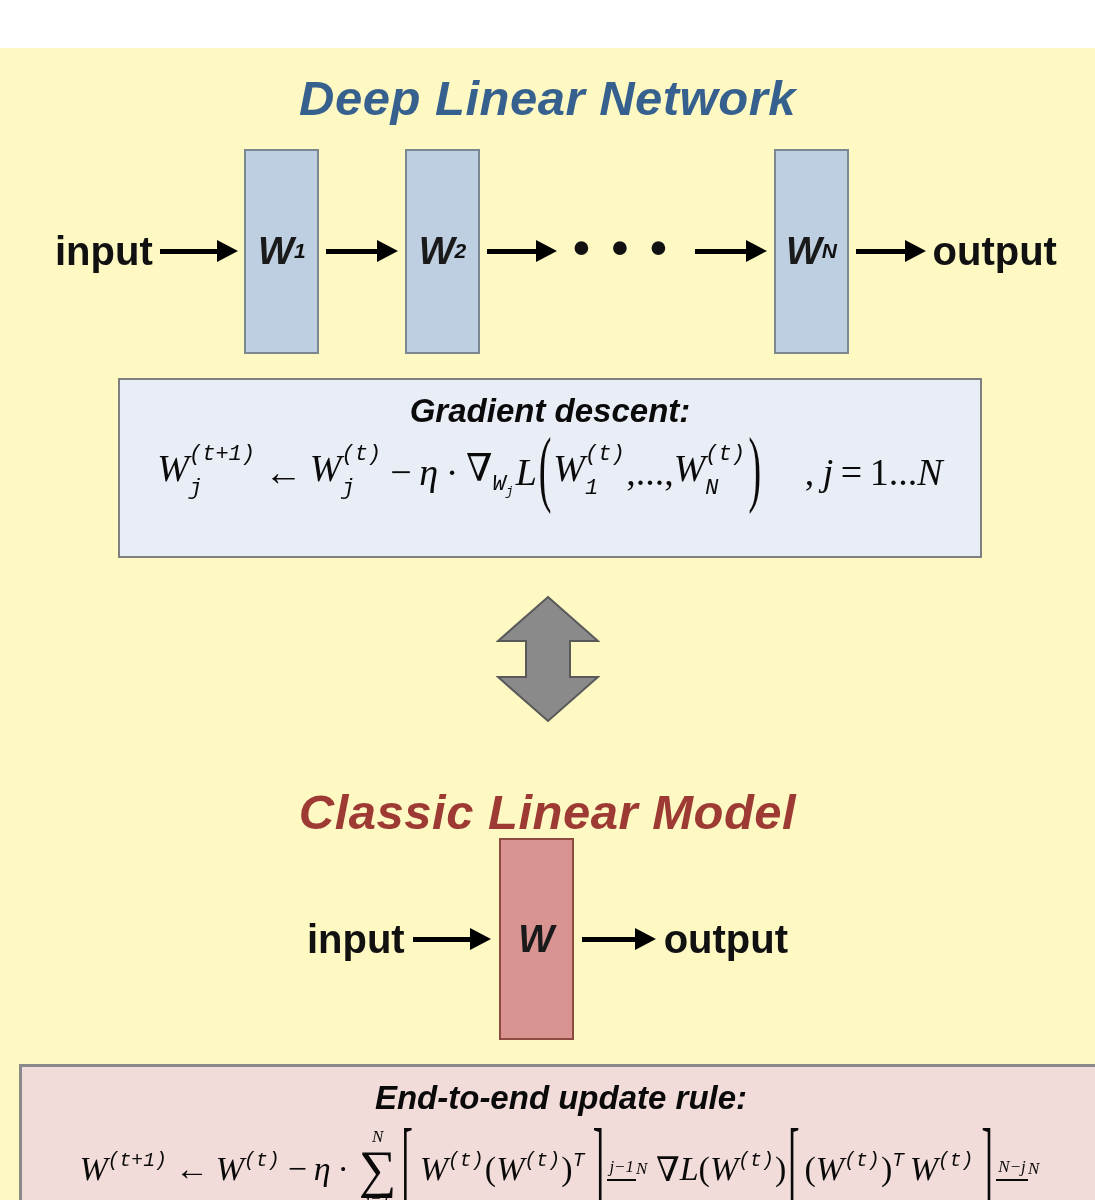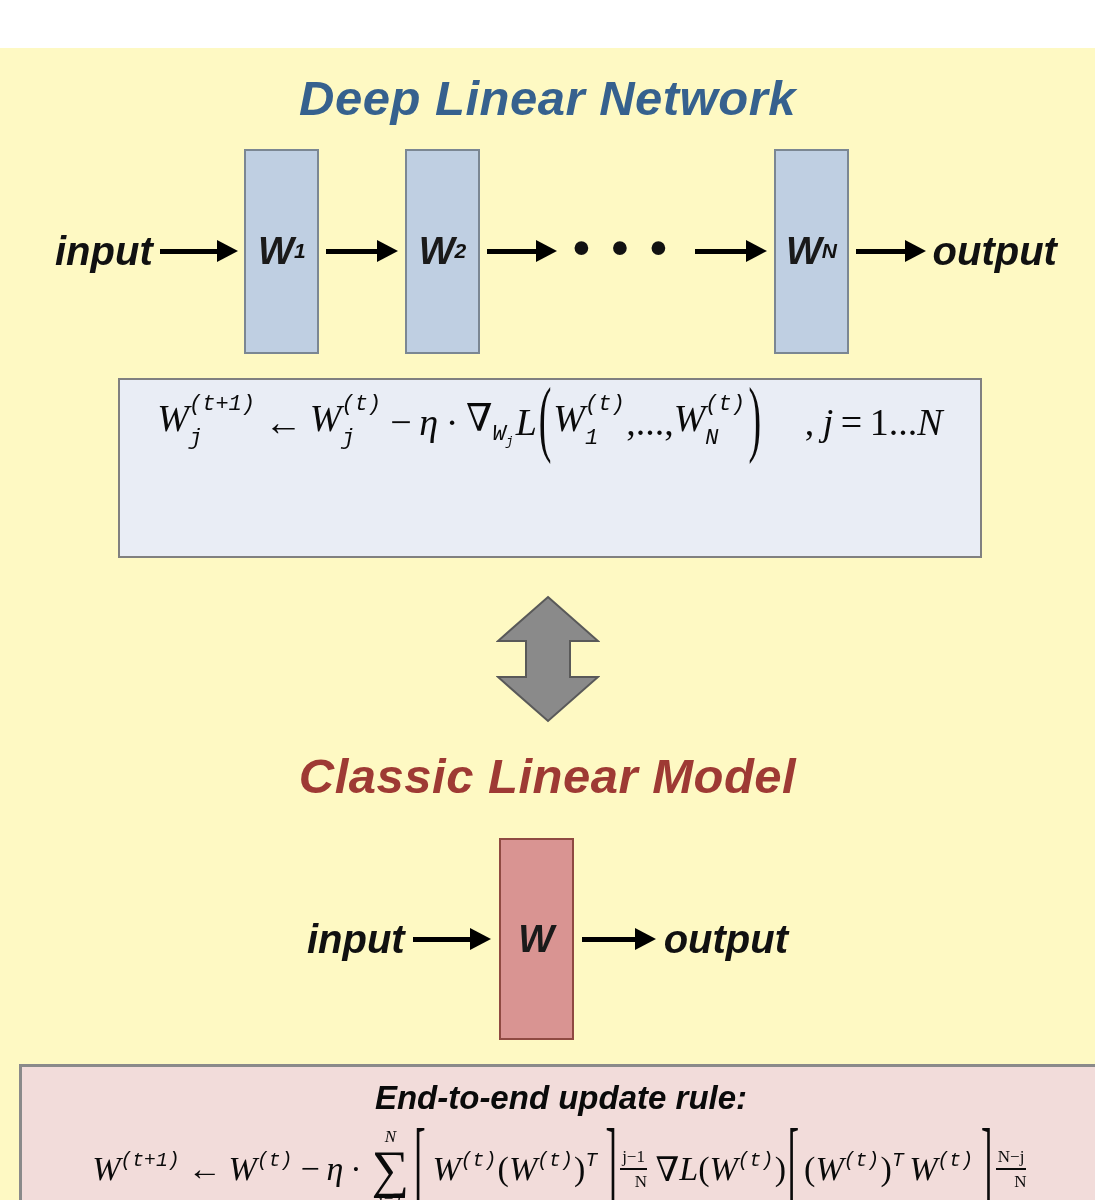--- a/index.html
+++ b/index.html
@@ -3,28 +3,28 @@
 <meta charset="utf-8">
 <style>
   html,body{margin:0;padding:0;background:#ffffff;}
   .page{position:relative;width:1095px;height:1200px;background:#fef9c3;overflow:hidden;
         font-family:"Liberation Sans","DejaVu Sans",sans-serif;color:#111;margin-top:48px;}
 
   
   .big-title{position:absolute;left:0;right:0;text-align:center;
              font-size:49px;font-weight:700;font-style:italic;letter-spacing:.5px;}
   .title-blue{top:22px;color:var(--title-blue,#36618e);}
-  .title-red{top:700px;color:var(--title-red,#9e3a34);}
+  .title-red{top:736px;color:var(--title-red,#9e3a34);}
 
   
   .net-row{position:absolute;left:55px;right:38px;top:100px;height:206px;
            display:flex;align-items:center;justify-content:space-between;}
   .classic-row{position:absolute;left:0;right:0;top:790px;height:202px;
            display:flex;align-items:center;justify-content:center;}
-  .io{font-size:40px;font-style:italic;font-weight:600;white-space:nowrap;}
+  .io{font-size:40px;font-weight:600;white-space:nowrap;}
   .layer-box{box-sizing:border-box;width:75px;height:205px;flex:0 0 75px;
              background:var(--layer-fill,#bfcfe2);border:2px solid var(--layer-border,#7b8793);
              display:flex;align-items:center;justify-content:center;}
   .layer-box .wl{font-size:38px;font-style:italic;font-weight:600;color:#1a1a1a;}
   .layer-box .wsub{font-size:21px;font-style:italic;font-weight:600;vertical-align:-7px;}
   .wbox-pink{width:75px;height:202px;flex:0 0 75px;
              background:var(--wbox-fill,#d99492);border:2px solid var(--wbox-border,#8f4a42);}
   .harrow{display:flex;align-items:center;height:22px;}
   .harrow .shaft{height:5px;background:#000;flex:1;}
   .harrow .head{width:0;height:0;border-left:21px solid #000;
@@ -53,22 +53,22 @@
   .m-scr{font-style:italic;font-family:Liberation Mono, monospace;}
   .m-col{display:inline-flex;flex-direction:column;align-items:flex-start;
          vertical-align:middle;font-size:.58em;line-height:1;gap:.55em;}
   .m-sup{font-size:.58em;vertical-align:.72em;line-height:1;}
   .m-sub{font-size:.58em;vertical-align:-.4em;line-height:1;text-align:center;}
   .m-big{display:inline-block;font-style:normal;margin:0 .05em;transform-origin:50% 58%;}
   .m-sum{display:inline-flex;flex-direction:column;align-items:center;
          vertical-align:middle;line-height:.85;margin:0 .1em;}
   .m-sigma{font-size:1.55em;line-height:.85;}
   .m-lim{font-size:.5em;font-style:italic;line-height:1.15;}
-  .m-fracsup{display:inline-flex;flex-direction:column;align-items:flex-end;
-             font-size:.5em;line-height:1.15;vertical-align:1.7em;margin:0 .2em 0 .1em;}
+  .m-fracsup{display:inline-flex;flex-direction:row;align-items:flex-start;
+             font-size:.5em;line-height:1.15;vertical-align:1.7em;margin:0 .2em 0 .1em;font-style:italic;}
   .m-num{border-bottom:2px solid #0a0a0a;padding:0 .12em .1em;}
   .m-den{padding-top:.1em;}
 
   
   .updown{position:absolute;left:496px;top:547px;}
 </style>
 </head>
 <body>
 
 <div class="page">
@@ -107,20 +107,21 @@
         <span class="wsub">N</span>
       </span>
     <span class="harrow w70">
         <span class="shaft"></span>
         <span class="head"></span>
       </span>
     <span class="io">output</span>
   </div>
 
   <div class="eq-box gbox">
+    <div class="eq-title">Gradient descent:</div>
     <div class="math">
         <span class="m-ss"><span class="m-v">W</span><span class="m-col">
             <span class="m-scr">(t+1)</span>
             <span class="m-scr">j</span>
           </span></span>
         <span class="m-o">←</span>
         <span class="m-ss"><span class="m-v">W</span><span class="m-col">
             <span class="m-scr">(t)</span>
             <span class="m-scr">j</span>
           </span></span>

